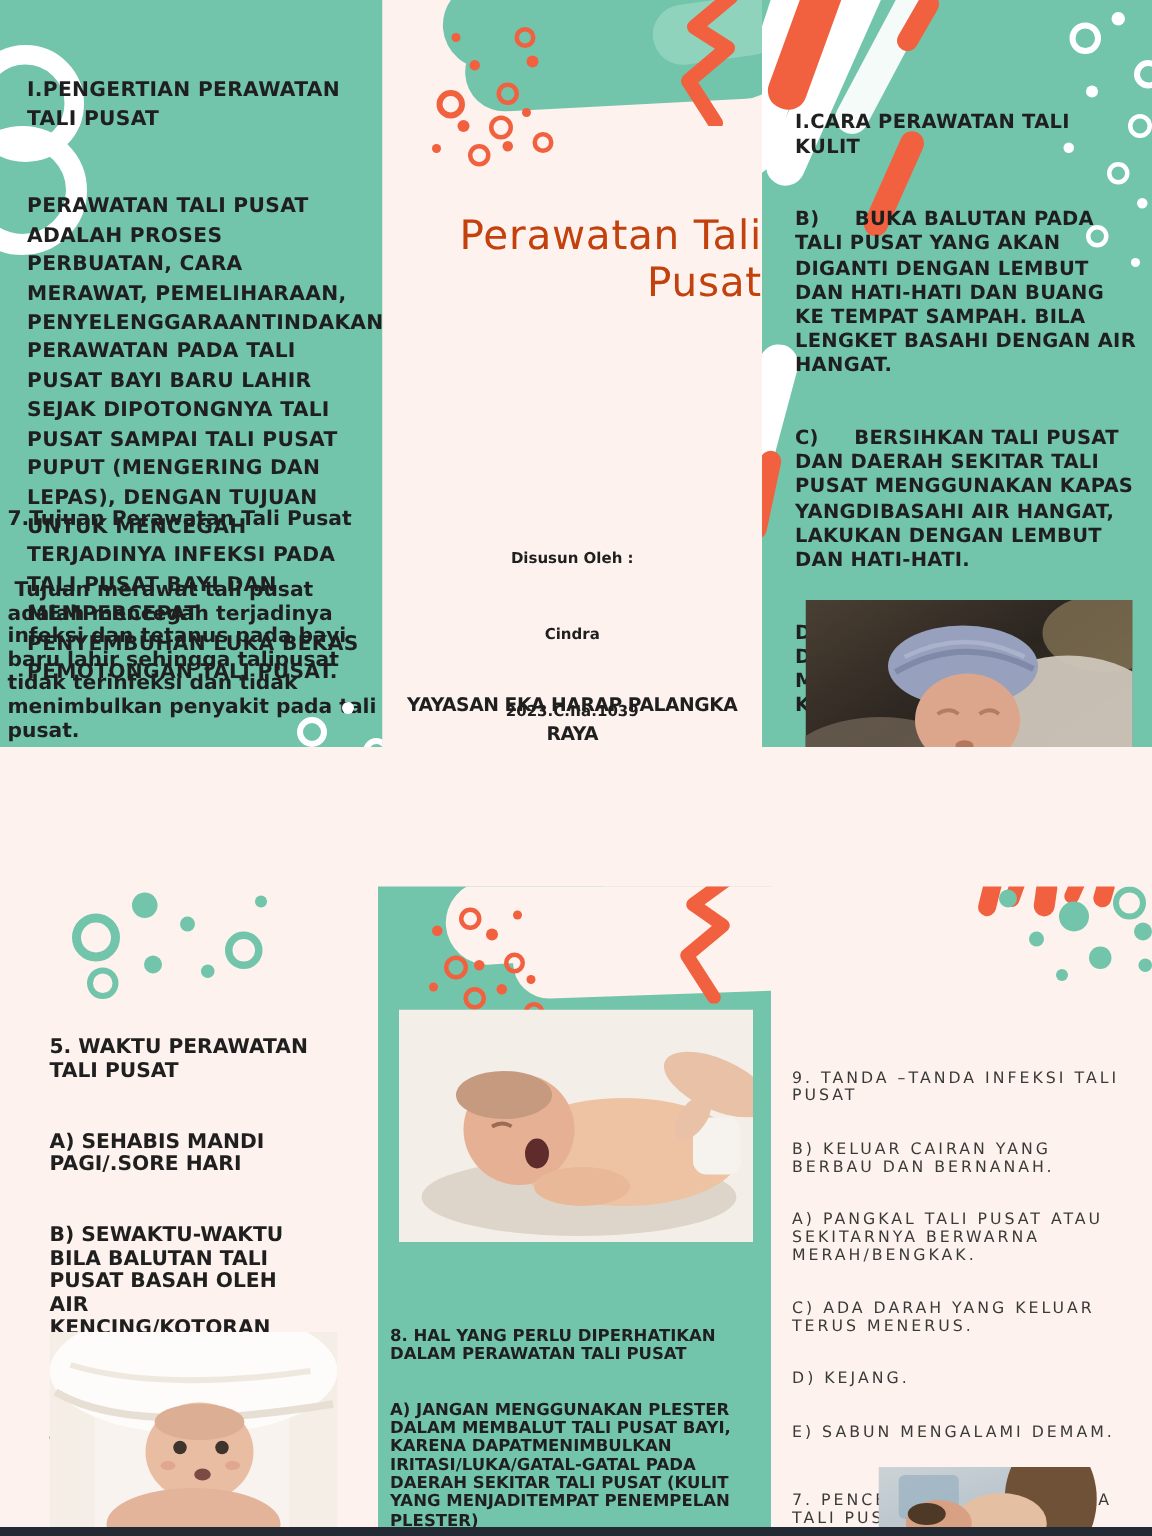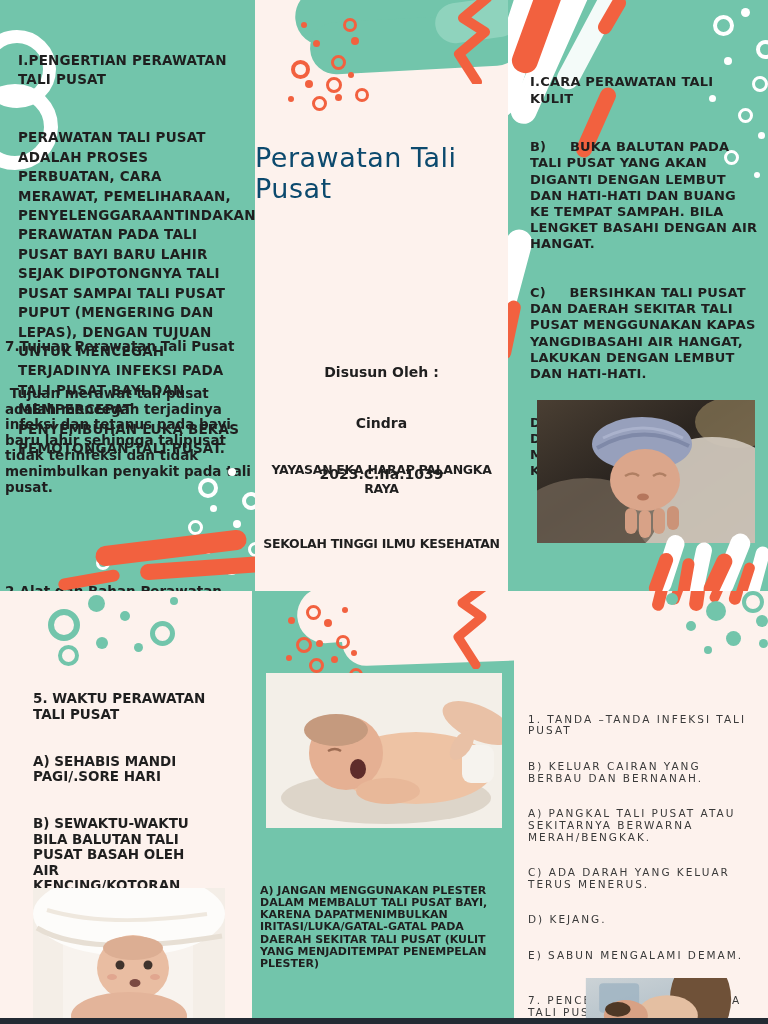--- a/index.html
+++ b/index.html
@@ -1,36 +1,36 @@
 <!DOCTYPE html>
 <html><head>
 <meta charset="utf-8">
 <style>
   html,body{margin:0;padding:0;background:#fdf2ed;}
   .canvas{position:relative;width:768px;height:1024px;overflow:hidden;
           font-family:"DejaVu Sans","Liberation Sans",sans-serif;}
   .col{position:absolute;overflow:hidden;}
   
-  .p1{top:0;height:591px;}
+  .p1{top:0;height:498px;}
   .p2{top:591px;height:436px;}
   .p1-left{left:0;width:255px;background:#72c5ab;}
   .p1-mid{left:255px;width:253px;background:#fdf2ed;}
   .p1-right{left:508px;width:260px;background:#72c5ab;}
   .p2-left{left:0;width:252px;background:#fdf2ed;}
   .p2-mid{left:252px;width:262px;background:#72c5ab;}
   .p2-right{left:514px;width:254px;background:#fdf2ed;}
   .bottom-bar{position:absolute;left:0;top:1018px;width:768px;height:6px;background:#232a33;}
   
   .tb{position:absolute;color:#1f1f1f;font-weight:bold;white-space:pre-wrap;}
   .blk1{left:18px;top:12px;width:228px;font-size:13.5px;line-height:19.4px;letter-spacing:.2px;}
   .blk2{left:5px;top:308px;width:246px;font-size:13.5px;line-height:15.6px;}
   .gap26{height:26px;}
-  .title{left:0;top:142px;width:100%;text-align:left;font-weight:normal;
-         font-size:27px;letter-spacing:.5px;color:#0c4a6e;}
-  .byline{left:0;top:330px;width:100%;text-align:center;font-size:14px;line-height:17px;}
+  .title{left:0;top:142px;width:100%;text-align:right;font-weight:normal;
+         font-size:27px;letter-spacing:.5px;color:#c2410c;}
+  .byline{left:0;top:330px;width:100%;text-align:center;font-size:10px;line-height:17px;}
   .inst{left:4px;top:424px;width:245px;text-align:center;font-size:12.5px;line-height:18.5px;letter-spacing:-0.3px;}
   .r1{left:22px;top:42px;width:228px;font-size:13px;line-height:16.2px;letter-spacing:.2px;}
   .p2l{left:33px;top:69px;width:176px;font-size:13.5px;line-height:15.6px;}
   .p2m{left:8px;top:269px;width:250px;font-size:11px;line-height:12.3px;}
   .p2r{left:14px;top:99px;width:232px;font-size:10.5px;line-height:11.8px;
        letter-spacing:2px;font-weight:normal;color:#3a3a3a;}
   .s7{margin-top:10px;}
   
   .dot,.brush{position:absolute;border-radius:50%;}
   .brush{border-radius:12px;}
@@ -249,20 +249,21 @@
       <circle cx="80" cy="80" r="37" fill="#e5b093"></circle>
       <ellipse cx="70" cy="57" rx="32" ry="16" fill="#c59a7e"></ellipse>
       <path d="M62,78 q7,-4 13,0" stroke="#9c6b52" stroke-width="2.5" fill="none"></path>
       <ellipse cx="92" cy="96" rx="8" ry="10" fill="#5e2c2a"></ellipse>
       <ellipse cx="122" cy="118" rx="32" ry="13" fill="#e8b899"></ellipse>
       <ellipse cx="212" cy="50" rx="38" ry="17" fill="#e9c1a6" transform="rotate(24 212 50)"></ellipse>
       <ellipse cx="196" cy="72" rx="9" ry="17" fill="#e9c1a6" transform="rotate(35 196 72)"></ellipse>
     </svg>
 
     <div class="tb p2m">
+      <div>8. HAL YANG PERLU DIPERHATIKAN DALAM PERAWATAN TALI PUSAT</div>
       <div>A) JANGAN MENGGUNAKAN PLESTER DALAM MEMBALUT TALI PUSAT BAYI, KARENA DAPATMENIMBULKAN IRITASI/LUKA/GATAL-GATAL PADA DAERAH SEKITAR TALI PUSAT (KULIT YANG MENJADITEMPAT PENEMPELAN PLESTER)</div>
       
       
     </div>
   </div>
 
   <div class="col p2 p2-right">
     <span class="brush" style="left:140px;top:-8px;width:12px;height:28px;background:#f2613f;transform:rotate(14deg);"></span>
     <span class="brush" style="left:158px;top:-10px;width:10px;height:24px;background:#f2613f;transform:rotate(20deg);"></span>
     <span class="brush" style="left:176px;top:-6px;width:14px;height:26px;background:#f2613f;transform:rotate(8deg);"></span>
@@ -272,21 +273,21 @@
     <span class="dot" style="left:152px;top:2px;width:12px;height:12px;background:#72c5ab;"></span>
     <span class="dot" style="left:192px;top:10px;width:20px;height:20px;background:#72c5ab;"></span>
     <span class="dot" style="left:228px;top:0px;width:14px;height:14px;border:4px solid #72c5ab;"></span>
     <span class="dot" style="left:242px;top:24px;width:12px;height:12px;background:#72c5ab;"></span>
     <span class="dot" style="left:172px;top:30px;width:10px;height:10px;background:#72c5ab;"></span>
     <span class="dot" style="left:212px;top:40px;width:15px;height:15px;background:#72c5ab;"></span>
     <span class="dot" style="left:245px;top:48px;width:9px;height:9px;background:#72c5ab;"></span>
     <span class="dot" style="left:190px;top:55px;width:8px;height:8px;background:#72c5ab;"></span>
 
     <div class="tb p2r">
-      <div>1. TANDA –TANDA INFEKSI TALI PUSAT</div>
+      <div>9. TANDA –TANDA INFEKSI TALI PUSAT</div>
       <div>B) KELUAR CAIRAN YANG BERBAU DAN BERNANAH.</div>
       <div>A) PANGKAL TALI PUSAT ATAU SEKITARNYA BERWARNA MERAH/BENGKAK.</div>
       <div>C) ADA DARAH YANG KELUAR TERUS MENERUS.</div>
       <div>D) KEJANG.</div>
       <div>E) SABUN MENGALAMI DEMAM.</div>
       <div class="s7">7. PENCEGAHAN INFEKSI PADA TALI PUSAT</div>
       
     </div>
 
     <svg class="photo" style="left:39px;top:387px;" width="197" height="40" viewBox="0 0 197 60">

